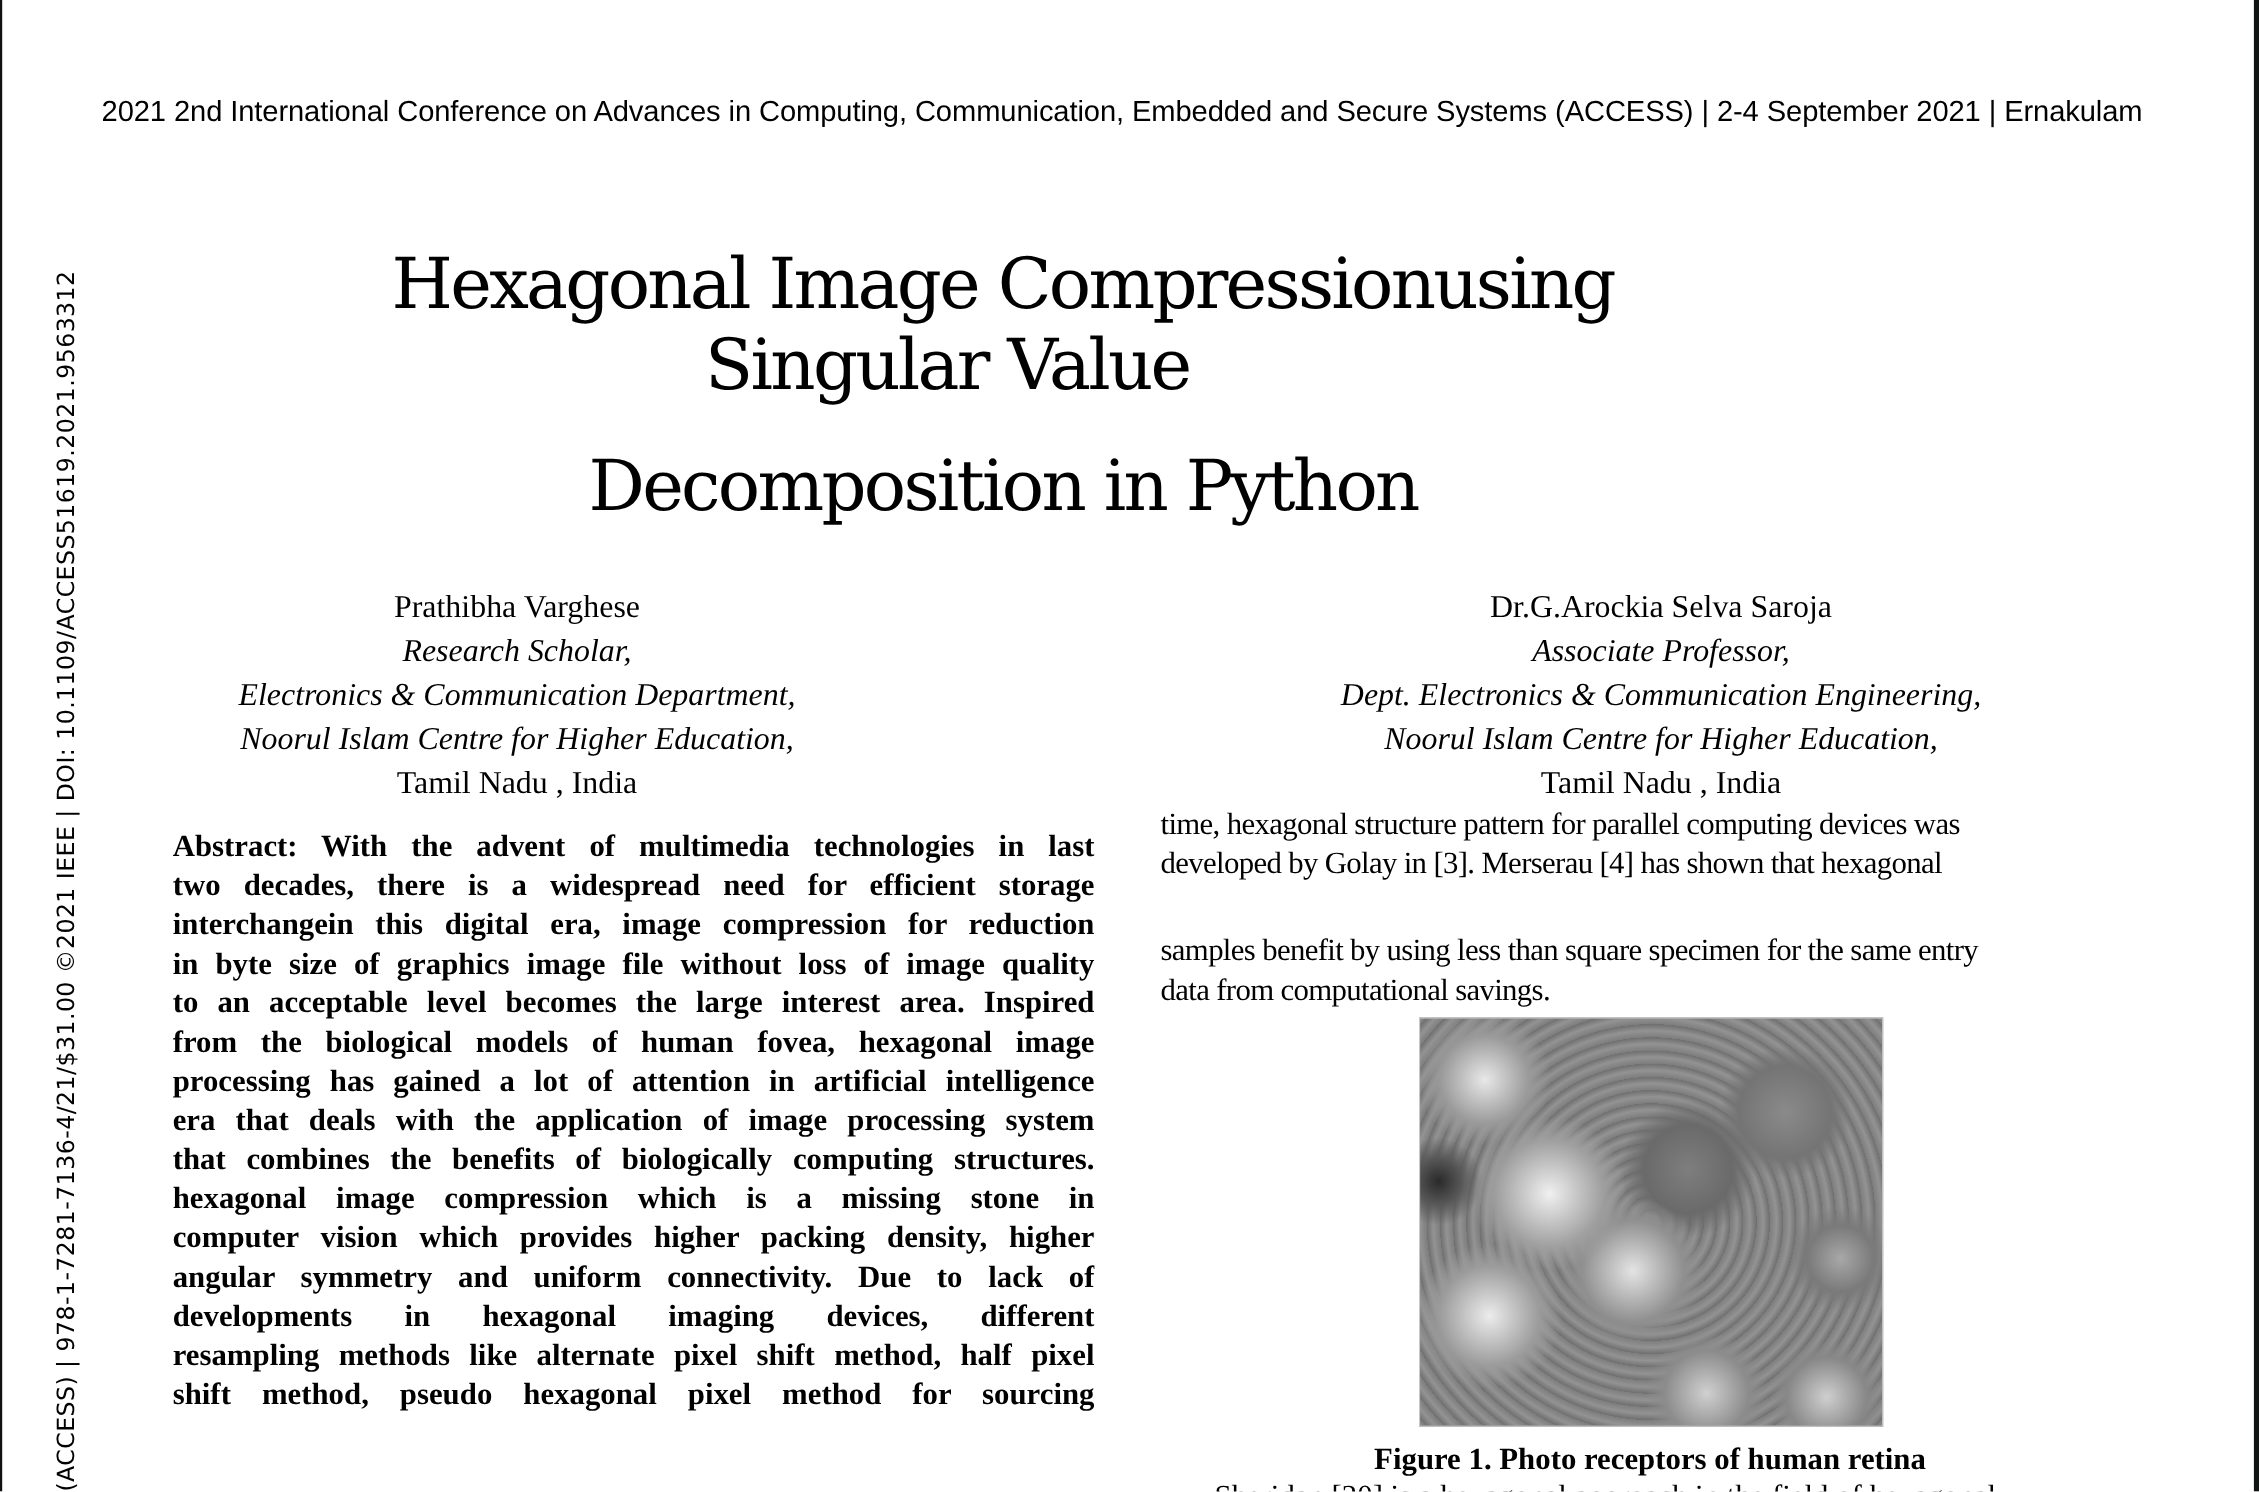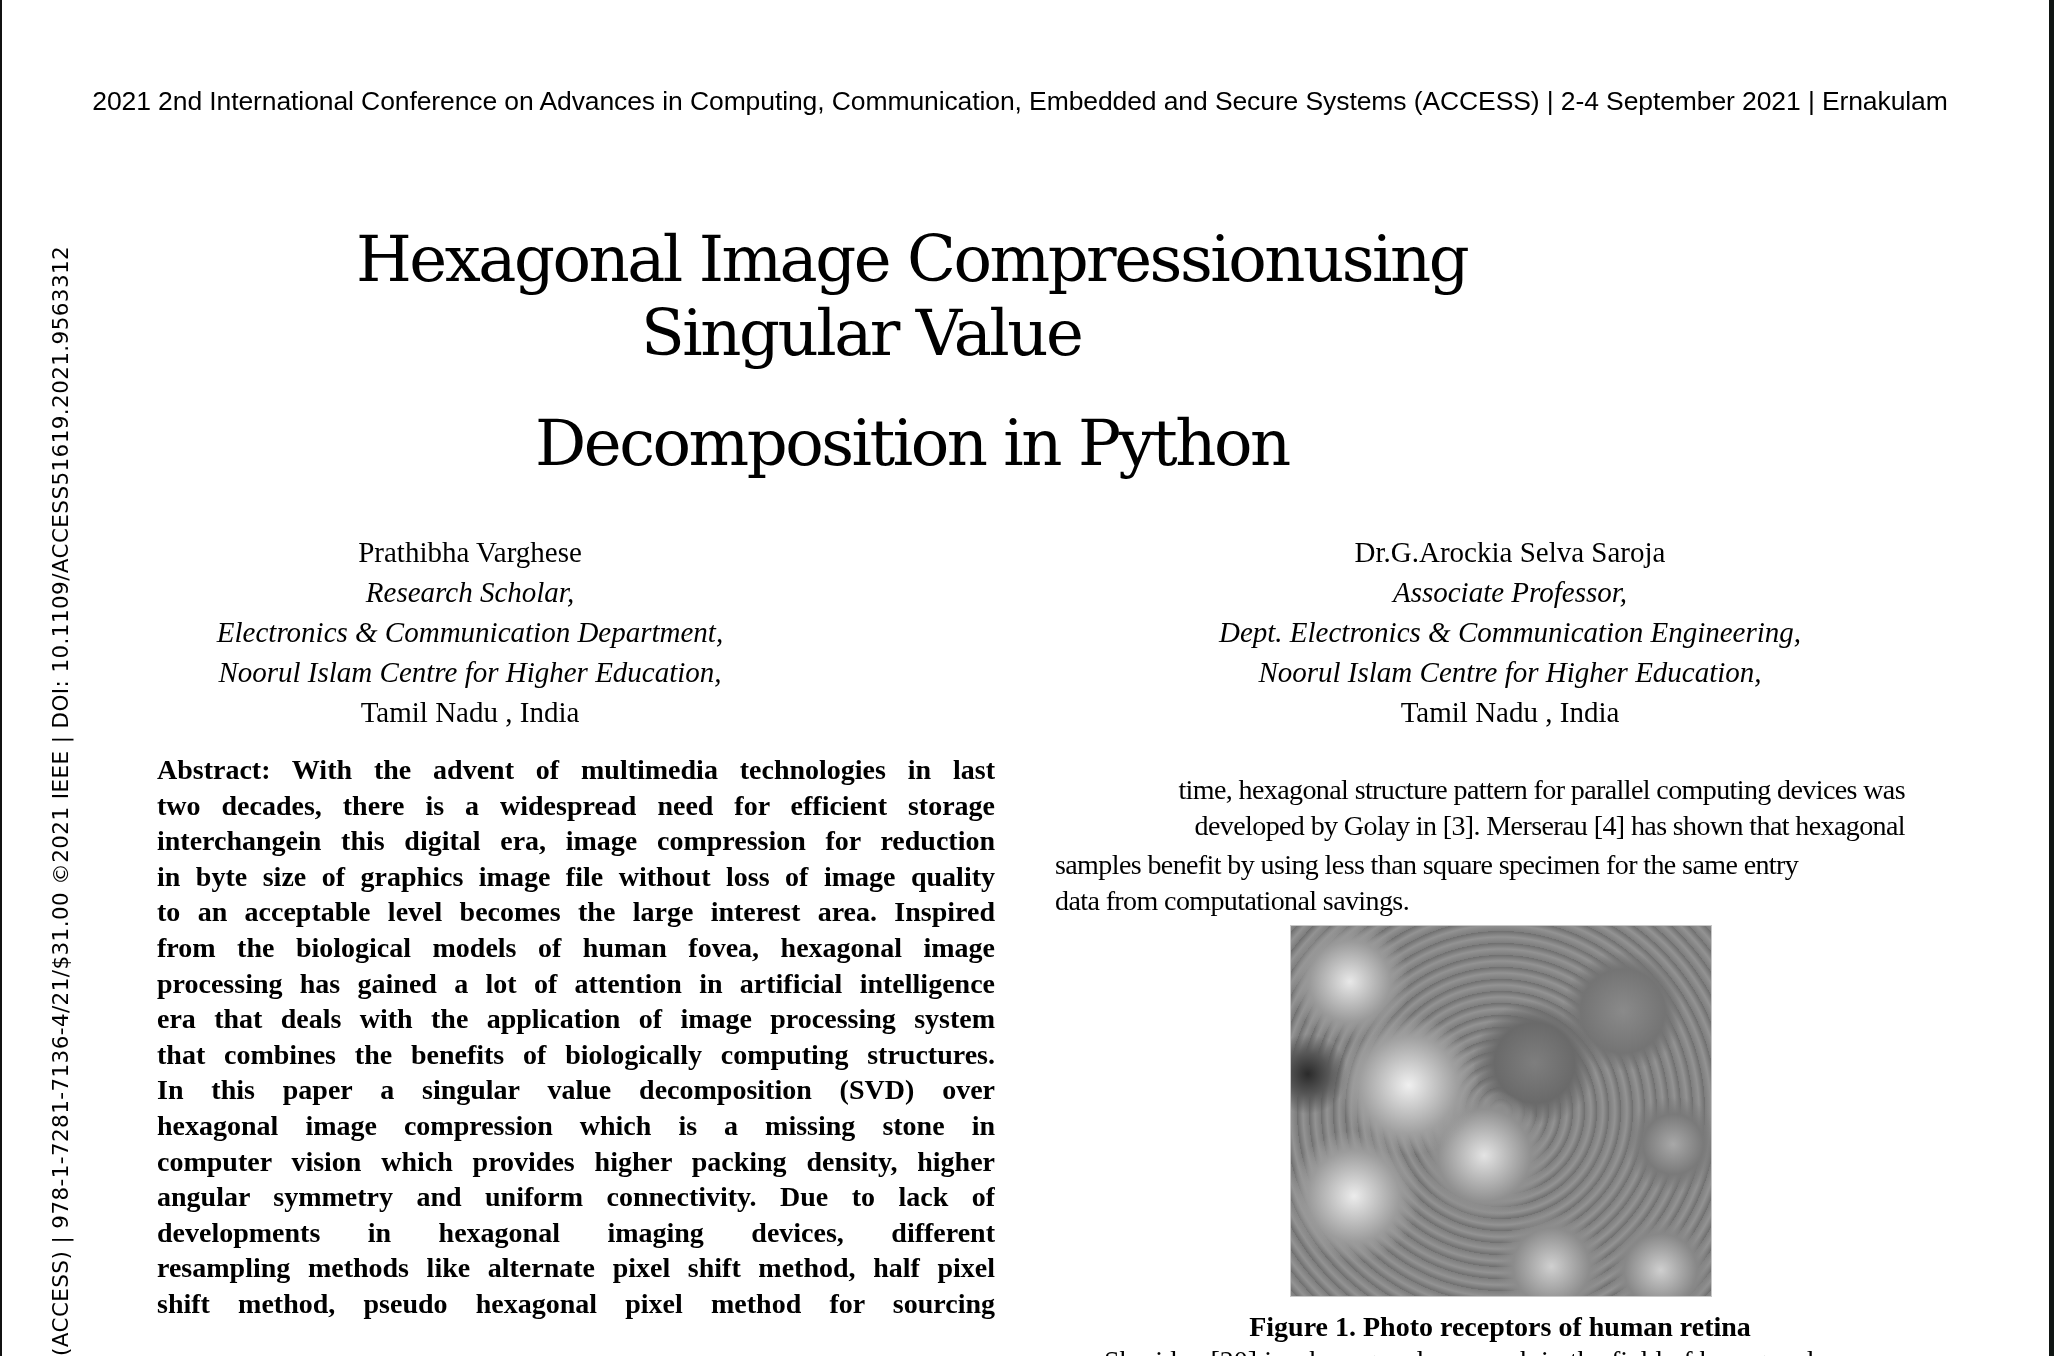--- a/index.html
+++ b/index.html
@@ -48,21 +48,21 @@
     font-family: "Liberation Serif", serif; font-weight: bold; font-size: 28px;
     line-height: 35.6px; text-align: justify; text-align-last: justify;
   }
   .abstract .line { display: block; text-align: justify; text-align-last: justify; height: 35.6px; white-space: nowrap; overflow: hidden; }
 
   .col2 {
     position: absolute; left: 1055px; width: 850px;
     font-family: "Liberation Serif", serif; font-size: 28px; line-height: 36px;
     letter-spacing: -0.6px;
   }
-  .c2a { top: 772px; text-align: right; }
+  .c2a { top: 732px; }
   .c2b { top: 847px; }
   .col2 div { white-space: nowrap; }
 
   .figure {
     position: absolute; left: 1290px; top: 925px; width: 420px; height: 370px;
     border: 1px solid #c8c8c8;
     background:
       radial-gradient(circle at 14% 15%, #e8e8e8 0, #9a9a9a 40px, transparent 60px),
       radial-gradient(circle at 28% 43%, #f0f0f0 0, #a0a0a0 48px, transparent 70px),
       radial-gradient(circle at 46% 62%, #e4e4e4 0, #909090 46px, transparent 66px),
@@ -123,21 +123,20 @@
 <div class="abstract">
   <span class="line">Abstract: With the advent of multimedia technologies in last</span>
   <span class="line">two decades, there is a widespread need for efficient storage</span>
   <span class="line">interchangein this digital era, image compression for reduction</span>
   <span class="line">in byte size of graphics image file without loss of image quality</span>
   <span class="line">to an acceptable level becomes the large interest area. Inspired</span>
   <span class="line">from the biological models of human fovea, hexagonal image</span>
   <span class="line">processing has gained a lot of attention in artificial intelligence</span>
   <span class="line">era that deals with the application of image processing system</span>
   <span class="line">that combines the benefits of biologically computing structures.</span>
-  <span class="line">In this paper a singular value decomposition (SVD) over</span>
   <span class="line">hexagonal image compression which is a missing stone in</span>
   <span class="line">computer vision which provides higher packing density, higher</span>
   <span class="line">angular symmetry and uniform connectivity. Due to lack of</span>
   <span class="line">developments in hexagonal imaging devices, different</span>
   <span class="line">resampling methods like alternate pixel shift method, half pixel</span>
   <span class="line">shift method, pseudo hexagonal pixel method for sourcing</span>
 </div>
 
 <div class="col2 c2a">
   <div>time, hexagonal structure pattern for parallel computing devices was</div>

